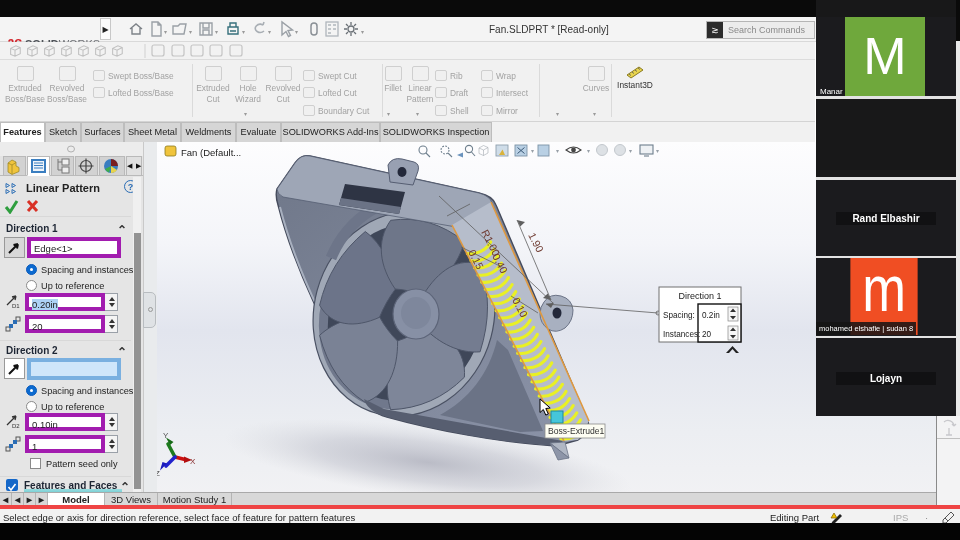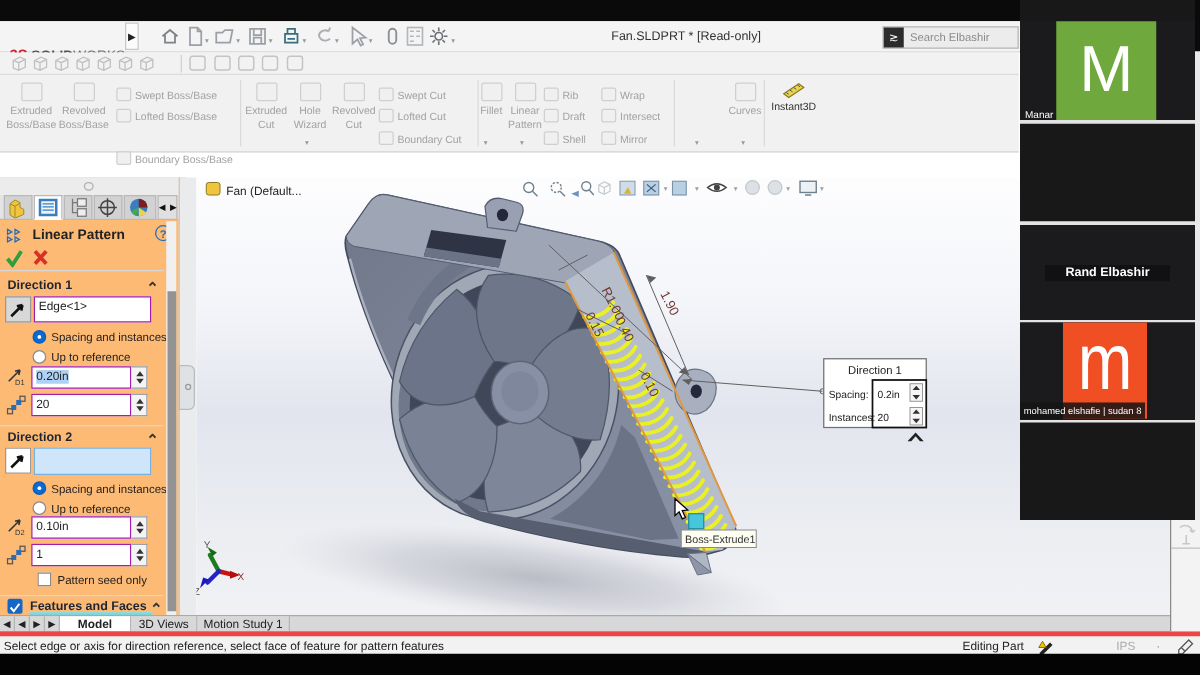--- a/index.html
+++ b/index.html
@@ -26,28 +26,28 @@
 .rbi{display:block;margin:2px auto 2px;width:17px;height:15px;border:1.2px solid #cfcfcf;border-radius:2px;background:#f0f0f0}
 .rsm{position:absolute;height:13px;font-size:8.4px;color:#a2a2a2;white-space:nowrap}
 .ric{display:inline-block;width:12px;height:11px;border:1.1px solid #cfcfcf;background:#f0f0f0;border-radius:2px;vertical-align:-2px;margin-right:3px}
 .rsep{position:absolute;top:4px;width:1px;height:53px;background:#dadada}
 .rdd{position:absolute;font-size:6px;color:#9a9a9a}
 
 #tabbar{position:absolute;left:0;top:122px;width:815px;height:20px;background:#f1f1f1}
 .tab{position:absolute;top:0;height:20px;background:#d6d6d6;border:1px solid #bdbdbd;border-bottom:none;font-size:9.2px;color:#222;text-align:center;line-height:19px;white-space:nowrap;overflow:hidden}
 .tact{background:#fff;font-weight:bold;z-index:2}
 
-#lpanel{position:absolute;left:0;top:142px;width:149px;height:350px;background:#fdba74}
+#lpanel{position:absolute;left:0;top:142px;width:149px;height:350px;background:#e5e5e5}
 #phead{position:absolute;left:0;top:0;width:143px;height:14px;background:#ececec}
 #ptabs{position:absolute;left:0;top:14px;width:143px;height:20px;background:#e4e4e4;border-bottom:1px solid #bbb}
 .ptab{position:absolute;top:0;height:20px;width:23px;background:#d2d2d2;border:1px solid #b9b9b9}
 .pline{position:absolute;left:0;width:131px;height:1px;background:#d8d8d8}
 .phdr{position:absolute;left:6px;font-size:10px;font-weight:bold;color:#1d2533;white-space:nowrap}
 .chev{position:absolute;font-size:12px;color:#333;font-weight:bold}
-.inp{position:absolute;background:#fff;border:1px solid #a21caf;font-size:9.5px;color:#222;padding:2px 0 0 3px}
+.inp{position:absolute;background:#fff;border:4px solid #a21caf;font-size:9.5px;color:#222;padding:2px 0 0 3px}
 .spin{position:absolute;width:13px;border:1px solid #9aa0a8;border-left:none;background:#f4f4f4}
 .spin:before{content:"";position:absolute;left:3.5px;top:3px;border-left:3px solid transparent;border-right:3px solid transparent;border-bottom:4px solid #333}
 .spin:after{content:"";position:absolute;left:3.5px;bottom:3px;border-left:3px solid transparent;border-right:3px solid transparent;border-top:4px solid #333}
 .radio{position:absolute;width:11px;height:11px;border:1px solid #8a8a8a;border-radius:50%;background:#fff}
 .radsel{border-color:#0b5bbb;background:#0b6ad0}
 .radsel:before{content:"";position:absolute;left:3px;top:3px;width:3px;height:3px;border-radius:50%;background:#fff}
 .rlbl{position:absolute;font-size:9.2px;color:#222;white-space:nowrap}
 .sicon{position:absolute;width:16px;height:16px}
 #pscroll{position:absolute;left:133px;top:35px;width:8px;height:315px;background:#f0f0f0}
 #pthumb{position:absolute;left:0.5px;top:56px;width:7px;height:256px;background:#939393}
@@ -279,21 +279,21 @@
         <path d="M5 5 h3 m-3 4 h3 m-3 4 h3 m2 -8 h3 m-3 4 h3"></path>
       </svg>
  <svg class="tico" style="left:342px" viewBox="0 0 18 18" fill="none" stroke="#6a7076" stroke-width="1.3">
         <circle cx="9" cy="9" r="3"></circle>
         <path d="M9 2 v3 M9 13 v3 M2 9 h3 M13 9 h3 M4 4 l2 2 M12 12 l2 2 M14 4 l-2 2 M6 12 l-2 2"></path>
       </svg>
  <span class="caret" style="left:361px">▾</span>
  <div id="ttl">Fan.SLDPRT * [Read-only]</div>
  <div id="sbox">
         <div id="sico">≳</div>
-        <div id="stxt">Search Elbashir</div>
+        <div id="stxt">Search Commands</div>
       </div>
 </div>
 <div id="row2">
  <svg width="815" height="18" style="position:absolute">
   <g transform="translate(8,2) scale(0.875)" fill="none" stroke="#c0c0c0" stroke-width="1.2">
           <path d="M3 5 L9 2 L14 4 L14 11 L8 14 L3 12 Z M3 5 L8 7 L14 4 M8 7 L8 14"></path>
         </g>
         <g transform="translate(25,2) scale(0.875)" fill="none" stroke="#c0c0c0" stroke-width="1.2">
           <path d="M3 5 L9 2 L14 4 L14 11 L8 14 L3 12 Z M3 5 L8 7 L14 4 M8 7 L8 14"></path>
         </g>
@@ -381,20 +381,30 @@
           <path d="M4 9 l2 1.5 M7 7 l2 1.5 M10 5 l2 1.5 M13 3 l2 1.5" stroke="#555" stroke-width="0.8"></path>
         </svg>
         <div class="rl1" style="color:#333">Instant3D</div>
       </div>
  <div class="rdd" style="left:387px;top:50px">▾</div>
  <div class="rdd" style="left:416px;top:50px">▾</div>
  <div class="rdd" style="left:244px;top:50px">▾</div>
  <div class="rdd" style="left:556px;top:50px">▾</div>
  <div class="rdd" style="left:593px;top:50px">▾</div>
 </div>
+<div id="tabbar">
+      <div class="tab tact" style="left:0px;width:45px">Features</div>
+      <div class="tab" style="left:45px;width:36px">Sketch</div>
+      <div class="tab" style="left:81px;width:43px">Surfaces</div>
+      <div class="tab" style="left:124px;width:57px">Sheet Metal</div>
+      <div class="tab" style="left:181px;width:55px">Weldments</div>
+      <div class="tab" style="left:236px;width:45px">Evaluate</div>
+      <div class="tab" style="left:281px;width:99px">SOLIDWORKS Add-Ins</div>
+      <div class="tab" style="left:380px;width:112px">SOLIDWORKS Inspection</div>
+    </div>
 
 <div id="lpanel">
  <div id="phead">
         <svg width="10" height="8" style="position:absolute;left:66px;top:3px">
           <ellipse cx="5" cy="4" rx="3.5" ry="3" fill="none" stroke="#b0b0b0"></ellipse>
         </svg>
       </div>
  <div id="ptabs">
   <div class="ptab" style="left:3px"><svg width="21" height="18" viewBox="0 0 21 18">
             <path d="M4 6 l4 -3 4 2 0 4 3 1.5 0 4 -7 3 -4 -2.5 z" fill="#f0c43c" stroke="#a08a28" stroke-width="0.8"></path>
@@ -547,15 +557,18 @@
  <div style="position:absolute;left:0;top:177px;width:140px;height:3px;background:#e3e3e3"></div>
  <div class="vtile" style="top:180px;height:76px">
         <div class="vname" style="top:32px">Rand Elbashir</div>
       </div>
  <div style="position:absolute;left:0;top:256px;width:140px;height:2px;background:#e3e3e3"></div>
  <div class="vtile" style="top:258px;height:78px">
    <div class="vsq" style="left:27px;top:0;width:82px;height:77px;background:#f04e23;font-size:64px;line-height:62px;transform:scaleX(0.82)">m</div>
    <div style="position:absolute;left:0;top:64px;background:rgba(20,20,20,0.85);color:#fff;font-size:7.5px;padding:2px 3px">mohamed elshafie | sudan 8</div>
  </div>
  <div style="position:absolute;left:0;top:336px;width:140px;height:2px;background:#e3e3e3"></div>
+ <div class="vtile" style="top:338px;height:78px">
+        <div class="vname" style="top:34px">Lojayn</div>
+      </div>
 </div>
 <div id="vedge"></div>
     <div id="vedge2"></div>
 </div>
 </body></html>

